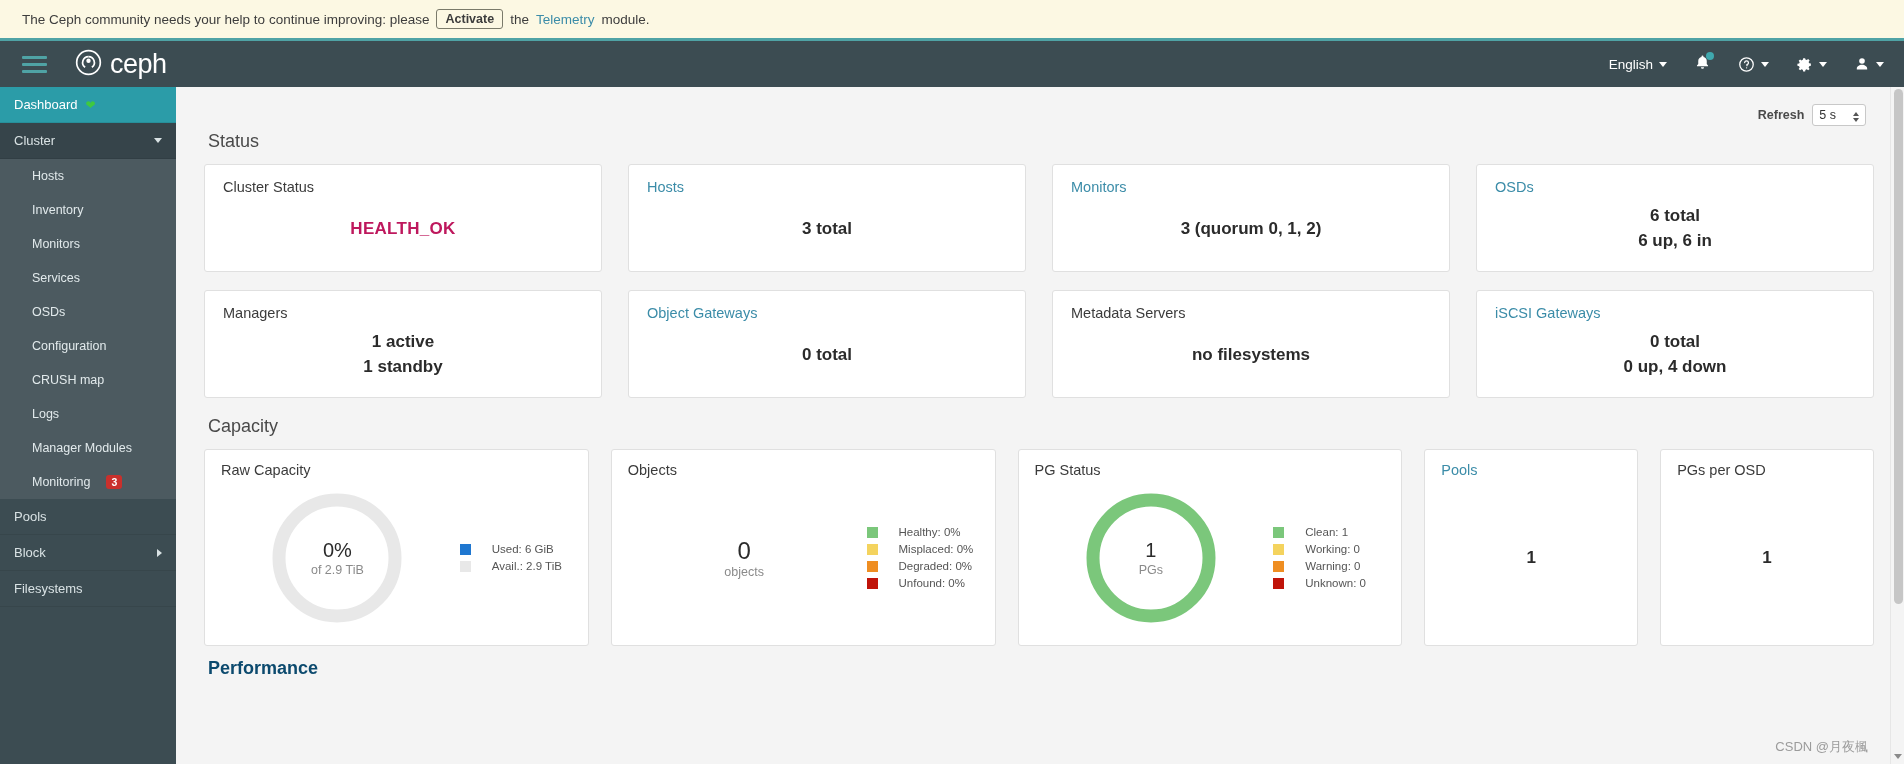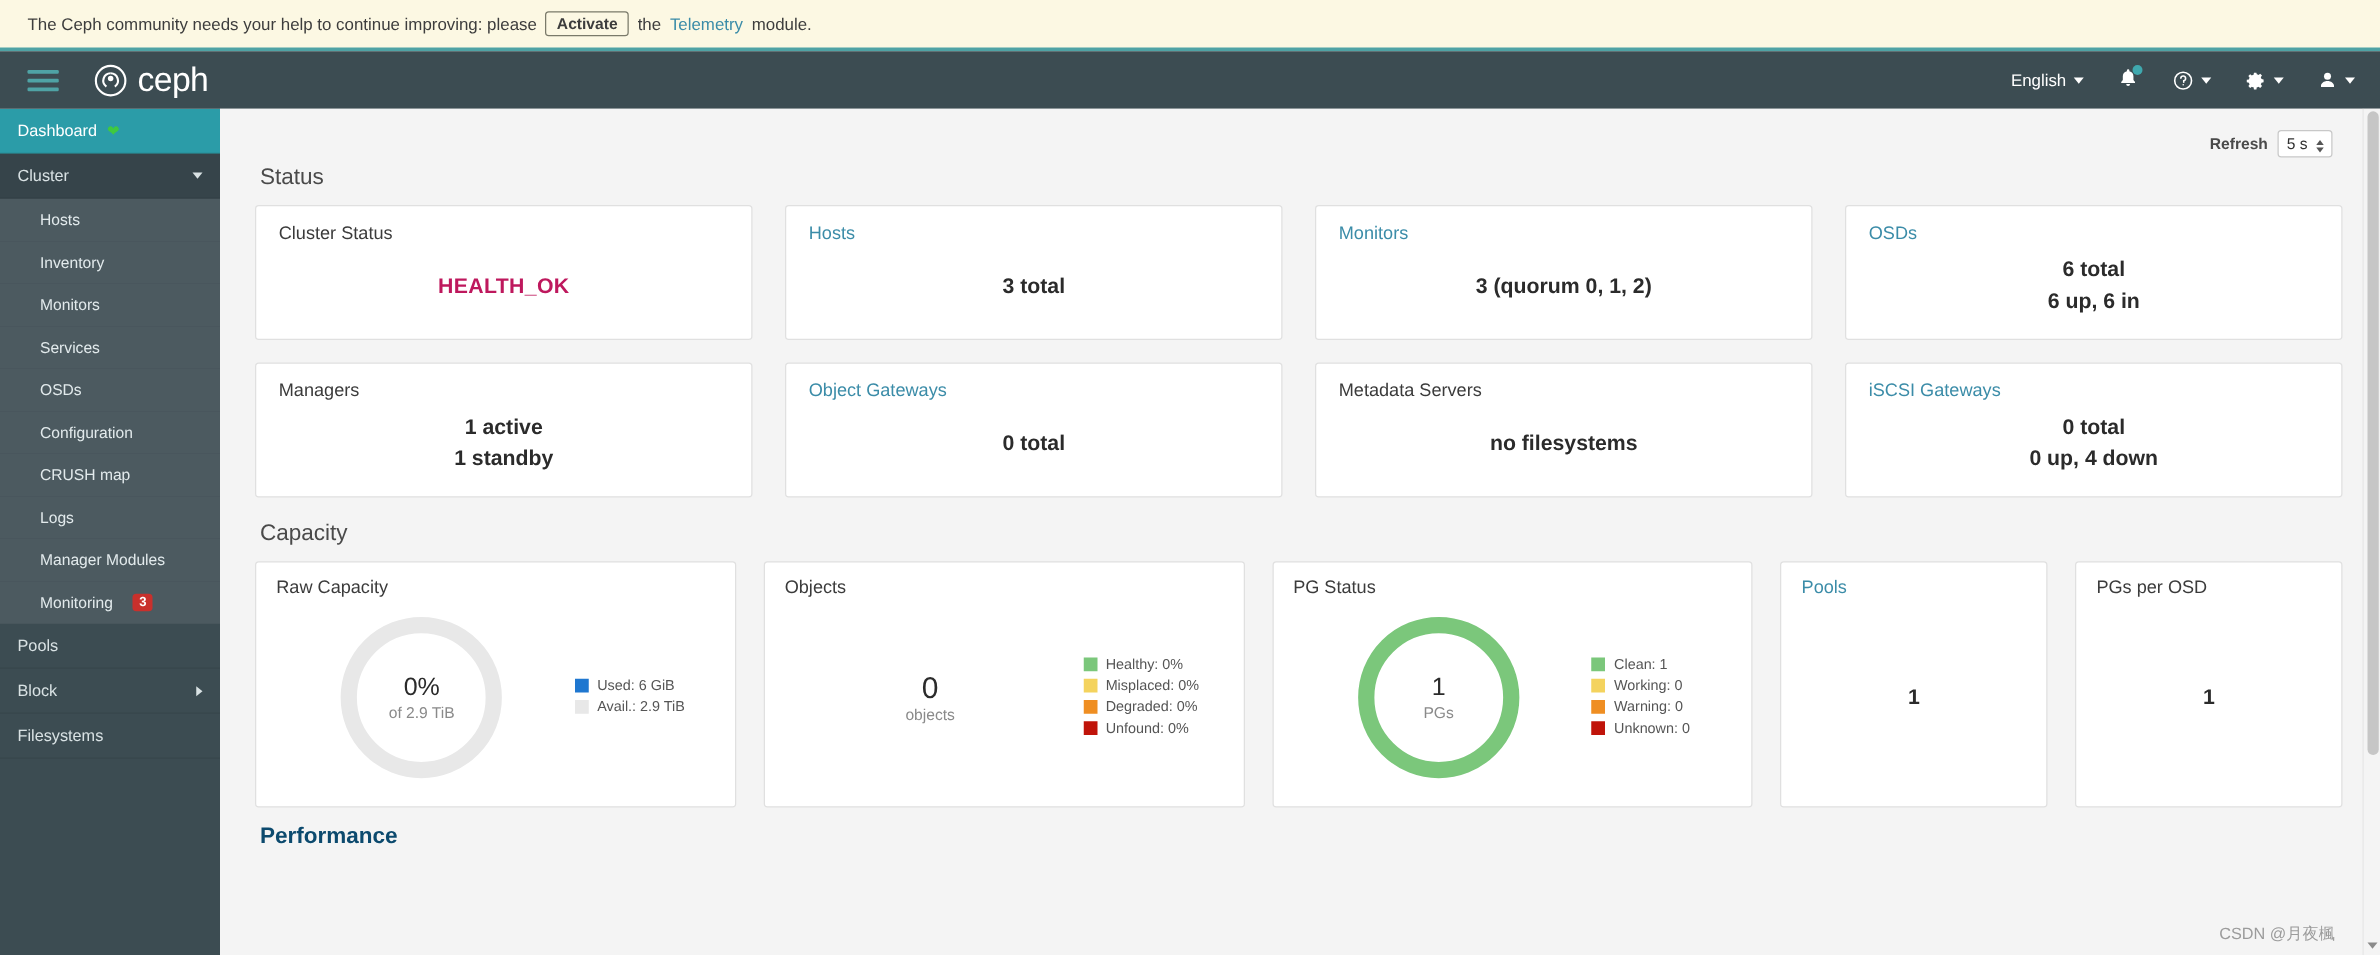--- a/index.html
+++ b/index.html
@@ -40,21 +40,21 @@
   .navbar {
     height: 46px;
     background: #3c4c52;
     display: flex;
     align-items: center;
     padding: 0 20px 0 22px;
     position: relative;
   }
   .hamburger { display: flex; flex-direction: column; gap: 4px; cursor: pointer; margin-right: 28px; }
   .hamburger span { display: block; width: 25px; height: 3px; background: #4fa3a5; border-radius: 1px; }
-  .brand { display: flex; align-items: center; gap: 8px; cursor: pointer; }
+  .brand { display: flex; align-items: flex-start; gap: 8px; cursor: pointer; }
   .brand-logo { width: 27px; height: 27px; }
   .brand-name {
     color: #ffffff; font-size: 27px; letter-spacing: -0.5px;
     font-family: "Liberation Sans", sans-serif; font-weight: 400;
   }
   .nav-right { margin-left: auto; display: flex; align-items: center; gap: 27px; }
   .nav-item {
     color: #ffffff; font-size: 13.5px; display: flex; align-items: center;
     gap: 6px; cursor: pointer; position: relative;
   }
@@ -118,21 +118,21 @@
   .main {
     flex: 1; background: #f4f4f4; position: relative;
     padding: 0 30px 0 28px; overflow: hidden;
   }
   .refresh-row {
     display: flex; align-items: center; justify-content: flex-end;
     gap: 8px; padding: 14px 8px 0 0; height: 42px;
   }
   .refresh-label { font-size: 12.5px; color: #4a4a4a; font-weight: bold; }
   .refresh-select {
-    display: flex; align-items: flex-end; gap: 7px;
+    display: flex; align-items: flex-end; gap: 17px;
     border: 1px solid #c8c8c8; background: #fff; border-radius: 3px;
     padding: 3px 6px; font-size: 12.5px; color: #333; cursor: pointer;
   }
   .stepper { display: flex; flex-direction: column; gap: 2px; line-height: 0; }
   .stepper i {
     width: 0; height: 0; display: block;
     border-left: 3.5px solid transparent;
     border-right: 3.5px solid transparent;
   }
   .stepper i.up { border-bottom: 4.5px solid #555; }
@@ -185,21 +185,21 @@
   .donut-center {
     position: absolute; inset: 0; display: flex;
     flex-direction: column; align-items: center; justify-content: center;
   }
   .donut-big { font-size: 20px; color: #2b2b2b; }
   .donut-sub { font-size: 12.5px; color: #8a8a8a; margin-top: 1px; }
   .blank-chart { flex: 1; display: flex; align-items: center; justify-content: center; }
   .blank-big { font-size: 24px; color: #2b2b2b; }
   .blank-sub { font-size: 12.5px; color: #8a8a8a; }
   .legend { display: flex; flex-direction: column; gap: 5px; padding-left: 6px; min-width: 118px; }
-  .legend-item { display: flex; align-items: flex-start; gap: 7px; font-size: 11.5px; color: #555; white-space: nowrap; }
+  .legend-item { display: flex; align-items: flex-end; gap: 21px; font-size: 11.5px; color: #555; white-space: nowrap; }
   .swatch { width: 11px; height: 11px; flex: 0 0 11px; }
   .narrow-value {
     flex: 1; display: flex; align-items: center; justify-content: center;
     font-size: 17px; font-weight: bold; color: #2b2b2b;
   }
   .perf-title { font-size: 18px; color: #0c4a6e; margin: 12px 0 0 4px; }
 
   
   .scrollbar-track {
     position: absolute; top: 0; right: 0; width: 14px; height: 100%;

